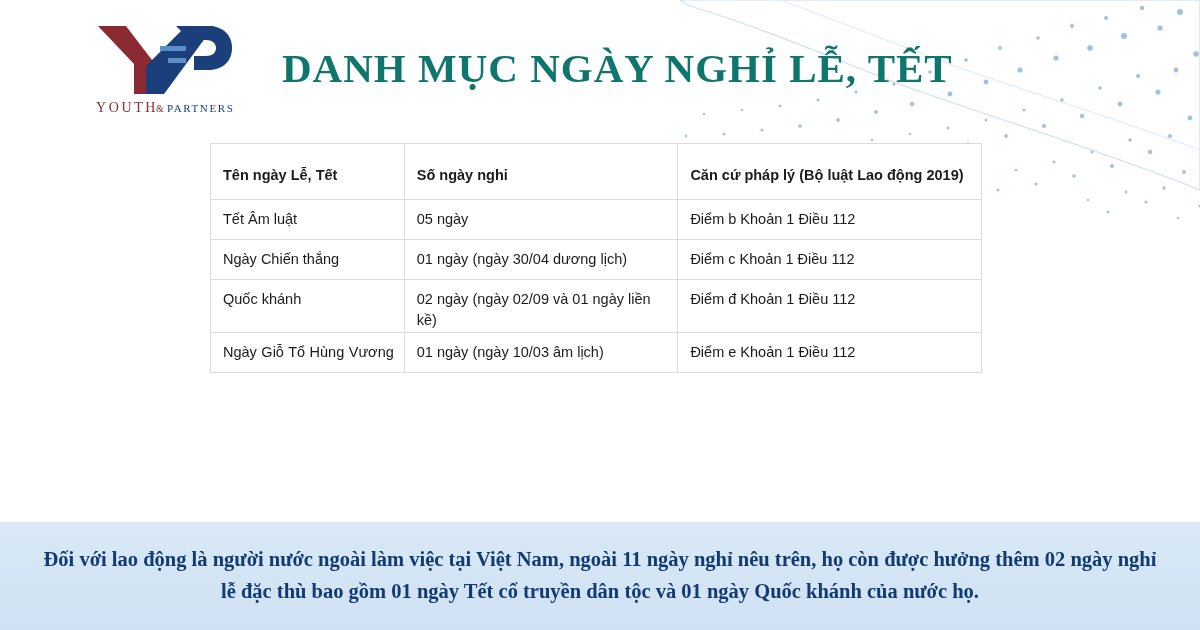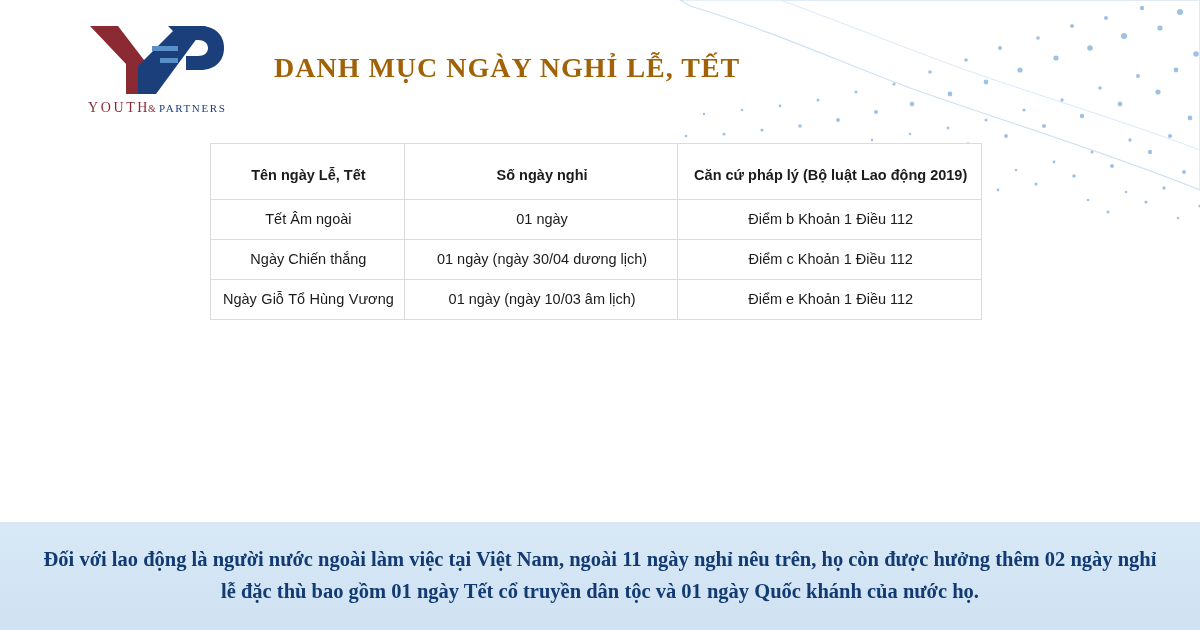--- a/index.html
+++ b/index.html
@@ -29,29 +29,30 @@
     height: 135px;
     display: flex;
     align-items: center;
     padding-left: 82px;
   }
   .logo {
     width: 150px;
     height: 96px;
     position: relative;
     flex: 0 0 auto;
+    margin-left: 8px;
   }
   .logo svg { display: block; }
   .page-title {
     margin-left: 42px;
     font-family: "Liberation Serif", serif;
     font-weight: bold;
-    font-size: 28px;
+    font-size: 41px;
     letter-spacing: 1px;
-    color: #a16207;
+    color: #0f766e;
     white-space: nowrap;
   }
 
   
   .table-area {
     position: relative;
     padding: 8px 0 0 0;
     display: flex;
     justify-content: flex-start;
   }
@@ -62,21 +63,21 @@
     background: #ffffff;
     font-size: 14.5px;
     color: #1b1b1b;
   }
   table.holiday-table th,
   table.holiday-table td {
     border: 1px solid #dcdcdc;
     padding: 9px 10px 1px 12px;
     vertical-align: top;
     line-height: 1.45;
-    text-align: center;
+    text-align: left;
     font-weight: normal;
   }
   table.holiday-table thead th {
     font-weight: bold;
     height: 56px;
     vertical-align: middle;
   }
   table.holiday-table col.c1 { width: 194px; }
   table.holiday-table col.c2 { width: 274px; }
   table.holiday-table col.c3 { width: 304px; }
@@ -220,30 +221,35 @@
       </colgroup>
     <thead>
       <tr>
         <th>Tên ngày Lễ, Tết</th>
         <th>Số ngày nghỉ</th>
         <th>Căn cứ pháp lý (Bộ luật Lao động 2019)</th>
       </tr>
     </thead>
     <tbody>
       <tr>
-        <td>Tết Âm ngoài</td>
-        <td>01 ngày</td>
+        <td>Tết Âm luật</td>
+        <td>05 ngày</td>
         <td>Điểm b Khoản 1 Điều 112</td>
       </tr>
       <tr>
         <td>Ngày Chiến thắng</td>
         <td>01 ngày (ngày 30/04 dương lịch)</td>
         <td>Điểm c Khoản 1 Điều 112</td>
       </tr>
       <tr>
+        <td>Quốc khánh</td>
+        <td>02 ngày (ngày 02/09 và 01 ngày liền kề)</td>
+        <td>Điểm đ Khoản 1 Điều 112</td>
+      </tr>
+      <tr>
         <td class="justify-name">Ngày Giỗ Tổ Hùng Vương</td>
         <td>01 ngày (ngày 10/03 âm lịch)</td>
         <td>Điểm e Khoản 1 Điều 112</td>
       </tr>
     </tbody>
   </table>
 </div>
 
 <div class="footer">
   <p>Đối với lao động là người nước ngoài làm việc tại Việt Nam, ngoài 11 ngày nghỉ nêu trên, họ còn được hưởng thêm 02 ngày nghỉ lễ đặc thù bao gồm 01 ngày Tết cổ truyền dân tộc và 01 ngày Quốc khánh của nước họ.</p>

